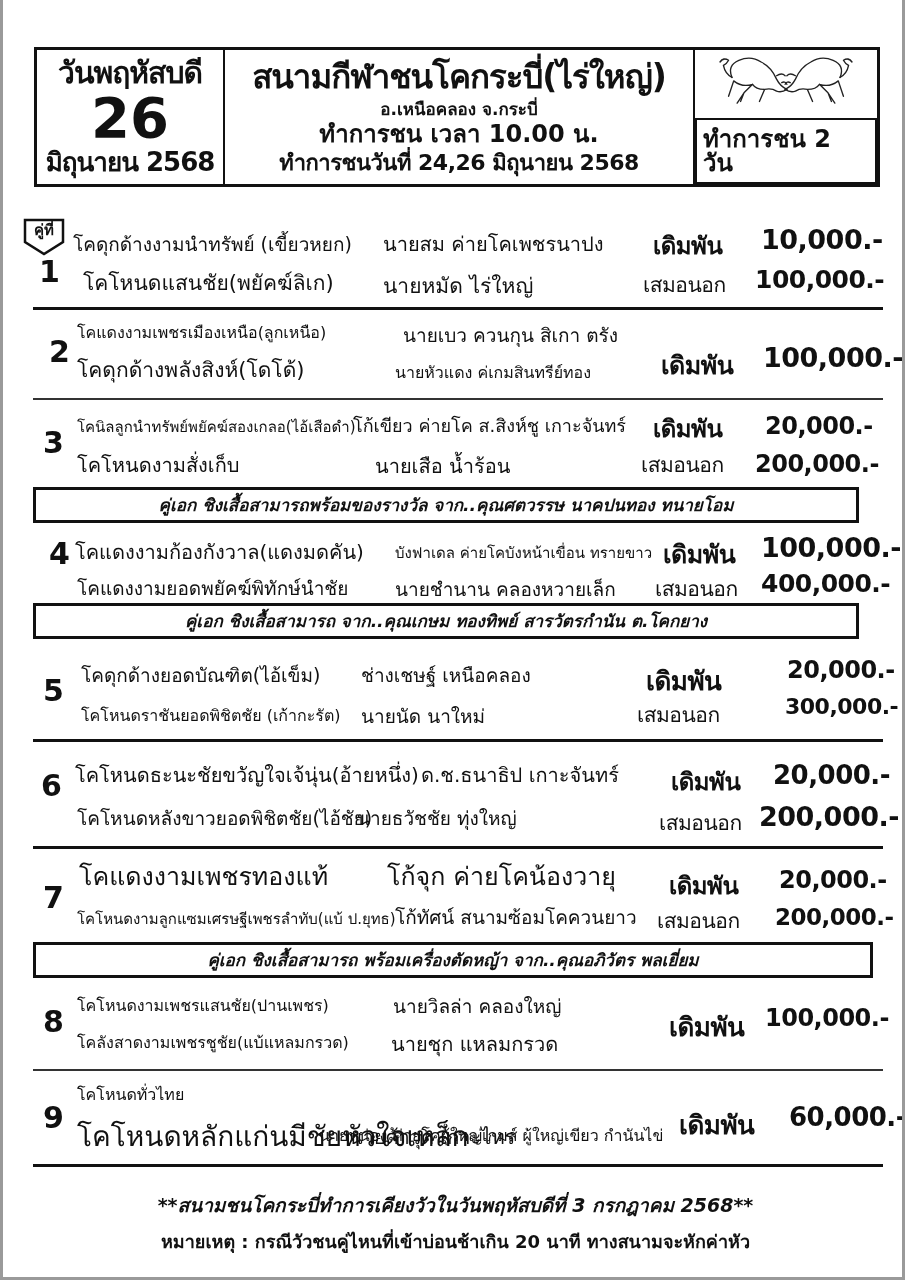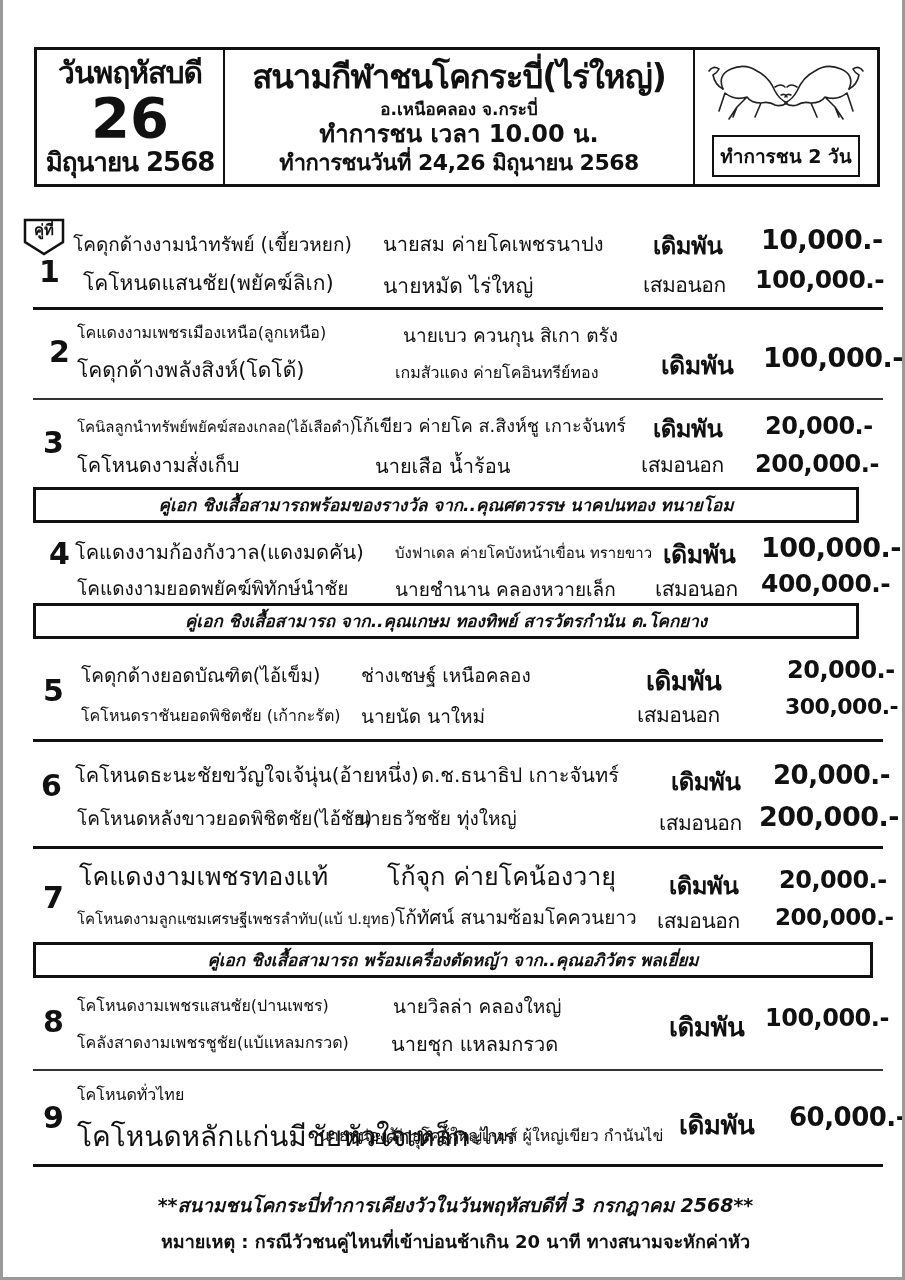--- a/index.html
+++ b/index.html
@@ -33,21 +33,21 @@
   }
   .hdr-title { font-size: 33px; font-weight: bold; line-height: 42px; letter-spacing: -1px; }
   .hdr-loc { font-size: 17px; font-weight: bold; line-height: 22px; }
   .hdr-time { font-size: 24px; font-weight: bold; line-height: 28px; }
   .hdr-dates { font-size: 22px; font-weight: bold; line-height: 30px; letter-spacing: -0.5px; }
   .hdr-right {
     flex: 1; display: flex; flex-direction: column; align-items: center; justify-content: center; gap: 8px;
   }
   .bulls { width: 170px; height: 70px; }
   .hdr-badge {
-    border: 2px solid #111; padding: 7px 6px; font-size: 19px; font-weight: bold; line-height: 24px;
+    border: 2px solid #111; padding: 7px 6px; font-size: 24px; font-weight: bold; line-height: 24px;
   }
   .num { position: absolute; font-size: 30px; font-weight: bold; }
   .owner { position: absolute; white-space: nowrap; font-size: 19px; line-height: 26px; }
   .bet-label { position: absolute; white-space: nowrap; font-weight: bold; font-size: 24px; letter-spacing: -0.5px; }
   .bet-value { position: absolute; white-space: nowrap; font-weight: bold; font-size: 24px; text-align: right; letter-spacing: -0.5px; }
   .sub-label { position: absolute; white-space: nowrap; font-size: 21px; letter-spacing: -0.5px; }
   .sub-value { position: absolute; white-space: nowrap; font-weight: bold; font-size: 22px; text-align: right; letter-spacing: -0.5px; }
   .divider { position: absolute; left: 30px; width: 850px; height: 3px; background: #111; }
   .divider.thin { height: 2px; background: #333; }
 
@@ -132,21 +132,21 @@
     <div class="sub-label" style="left:640px; top:268px;">เสมอนอก</div>
     <div class="sub-value" style="left:752px; top:265px; font-size:25px;">100,000.-</div>
   </div>
   <div class="divider" style="top:307px;"></div>
 
   <div>
     <div class="num" style="left:46px; top:334px;">2</div>
     <div class="owner sm" style="left:74px; top:320px;">โคแดงงามเพชรเมืองเหนือ(ลูกเหนือ)</div>
     <div class="owner" style="left:74px; top:357px; font-size:21px;">โคดุกด้างพลังสิงห์(โดโด้)</div>
     <div class="owner" style="left:400px; top:322px;">นายเบว ควนกุน สิเกา ตรัง</div>
-    <div class="owner sm" style="left:392px; top:360px;">เกมสัวแดง ค่ายโคอินทรีย์ทอง</div>
+    <div class="owner sm" style="left:392px; top:360px;">นายหัวแดง ค่เกมสินทรีย์ทอง</div>
     <div class="bet-label" style="left:658px; top:345px; font-size:25px;">เดิมพัน</div>
     <div class="bet-value" style="left:760px; top:342px; font-size:27px;">100,000.-</div>
   </div>
   <div class="divider thin" style="top:398px;"></div>
 
   <div>
     <div class="num" style="left:40px; top:425px;">3</div>
     <div class="owner xs" style="left:74px; top:414px;">โคนิลลูกนำทรัพย์พยัคฆ์สองเกลอ(ไอ้เสือดำ)</div>
     <div class="owner" style="left:74px; top:452px; font-size:20px;">โคโหนดงามสั่งเก็บ</div>
     <div class="owner" style="left:350px; top:413px; font-size:18px;">โก้เขียว ค่ายโค ส.สิงห์ชู เกาะจันทร์</div>

